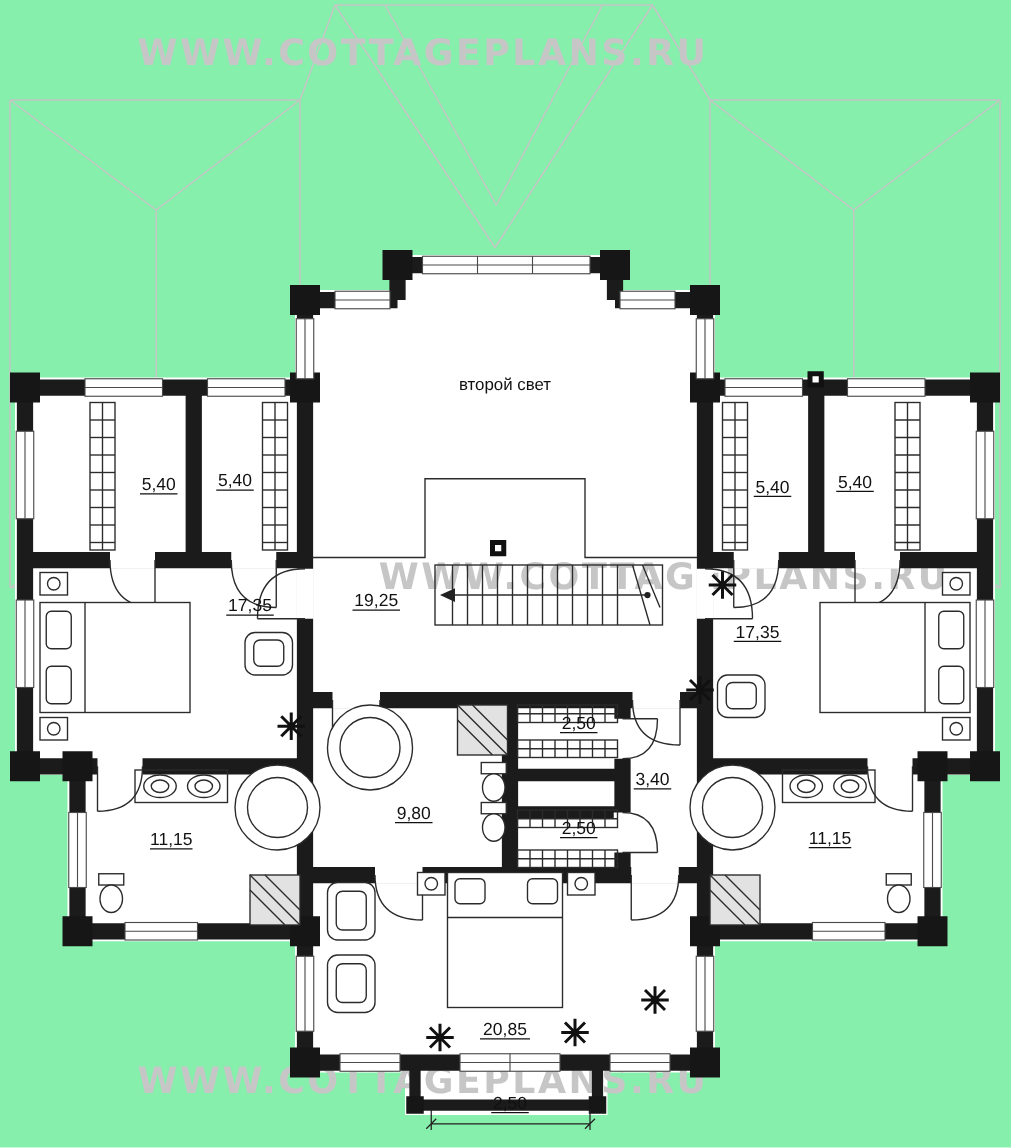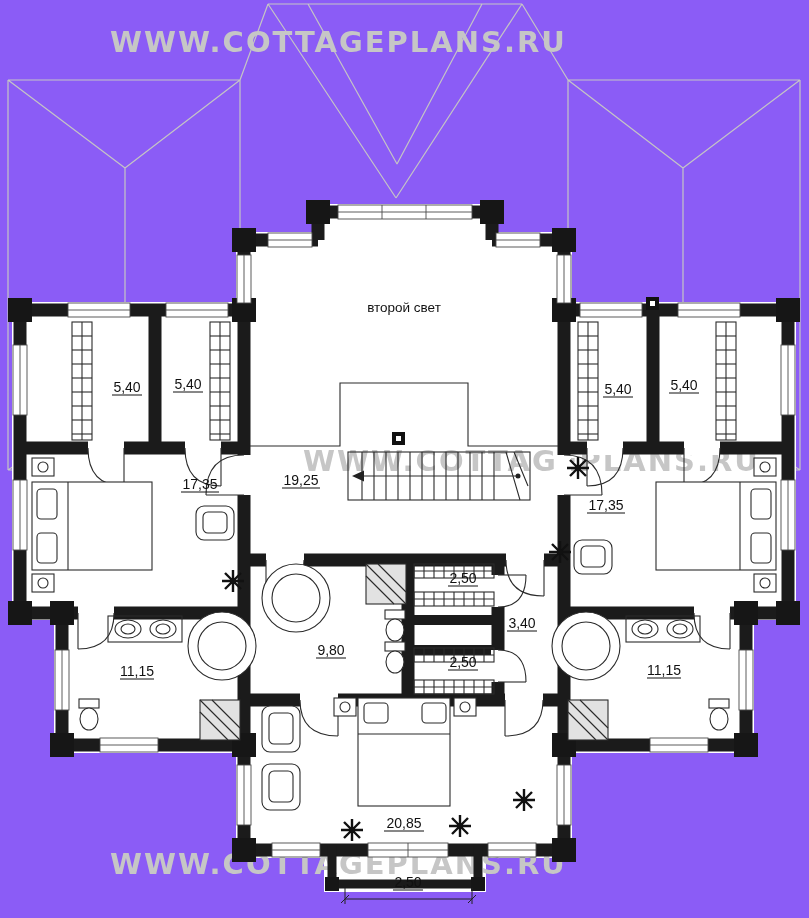--- a/index.html
+++ b/index.html
@@ -1,16 +1,16 @@
 <!DOCTYPE html>
 <html><head>
 <meta charset="utf-8">
 <style>
   html,body{margin:0;padding:0;background:#fff}
-  .stage{width:809px;height:918px;position:relative;background:#8b5cf6}
+  .stage{width:809px;height:918px;position:relative;background:#86efac}
   svg{display:block}
   .wm{font-family:"DejaVu Sans",sans-serif;font-weight:700;font-size:29px;letter-spacing:2px;fill:#c6c6c6}
   .area{font-family:"Liberation Sans",sans-serif;font-size:14px;fill:#111;text-anchor:middle}
   .rm{font-family:"Liberation Sans",sans-serif;font-size:13.5px;fill:#111;text-anchor:middle}
   .roof{stroke:#c5c5c5;stroke-width:1.2;fill:none}
   .wall{stroke:#1b1b1b;stroke-width:13;fill:none}
   .pil{fill:#161616}
   .thin{stroke:#2b2b2b;stroke-width:1.1;fill:none}
   .furn{stroke:#2b2b2b;stroke-width:1.1;fill:#fff}
   .hatch{stroke:#2b2b2b;stroke-width:1.1;fill:#e2e2e2}

